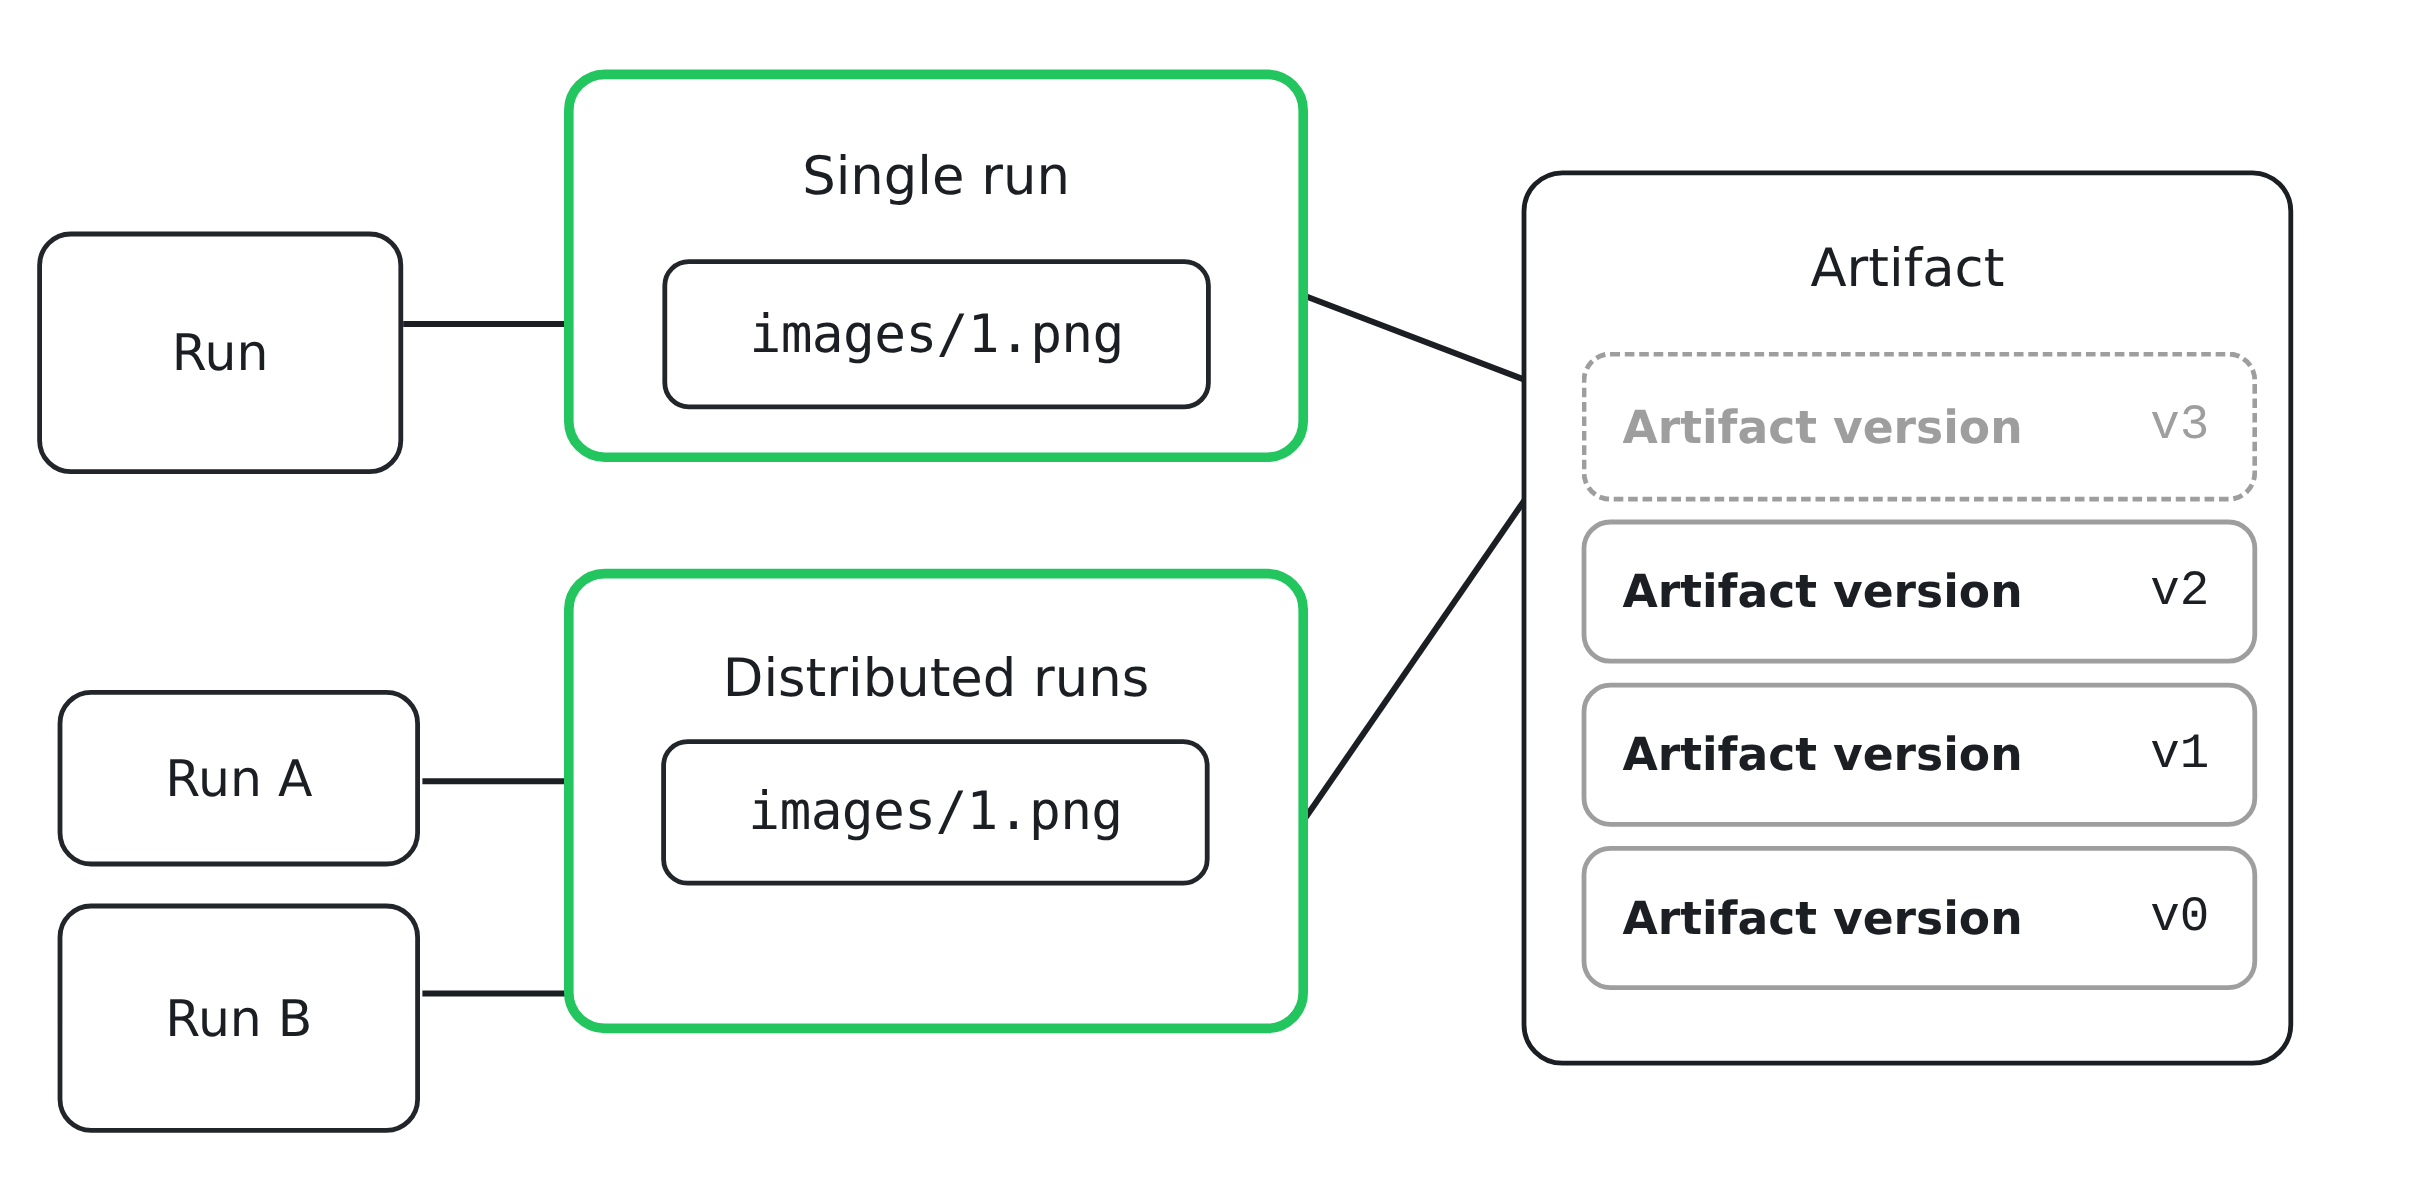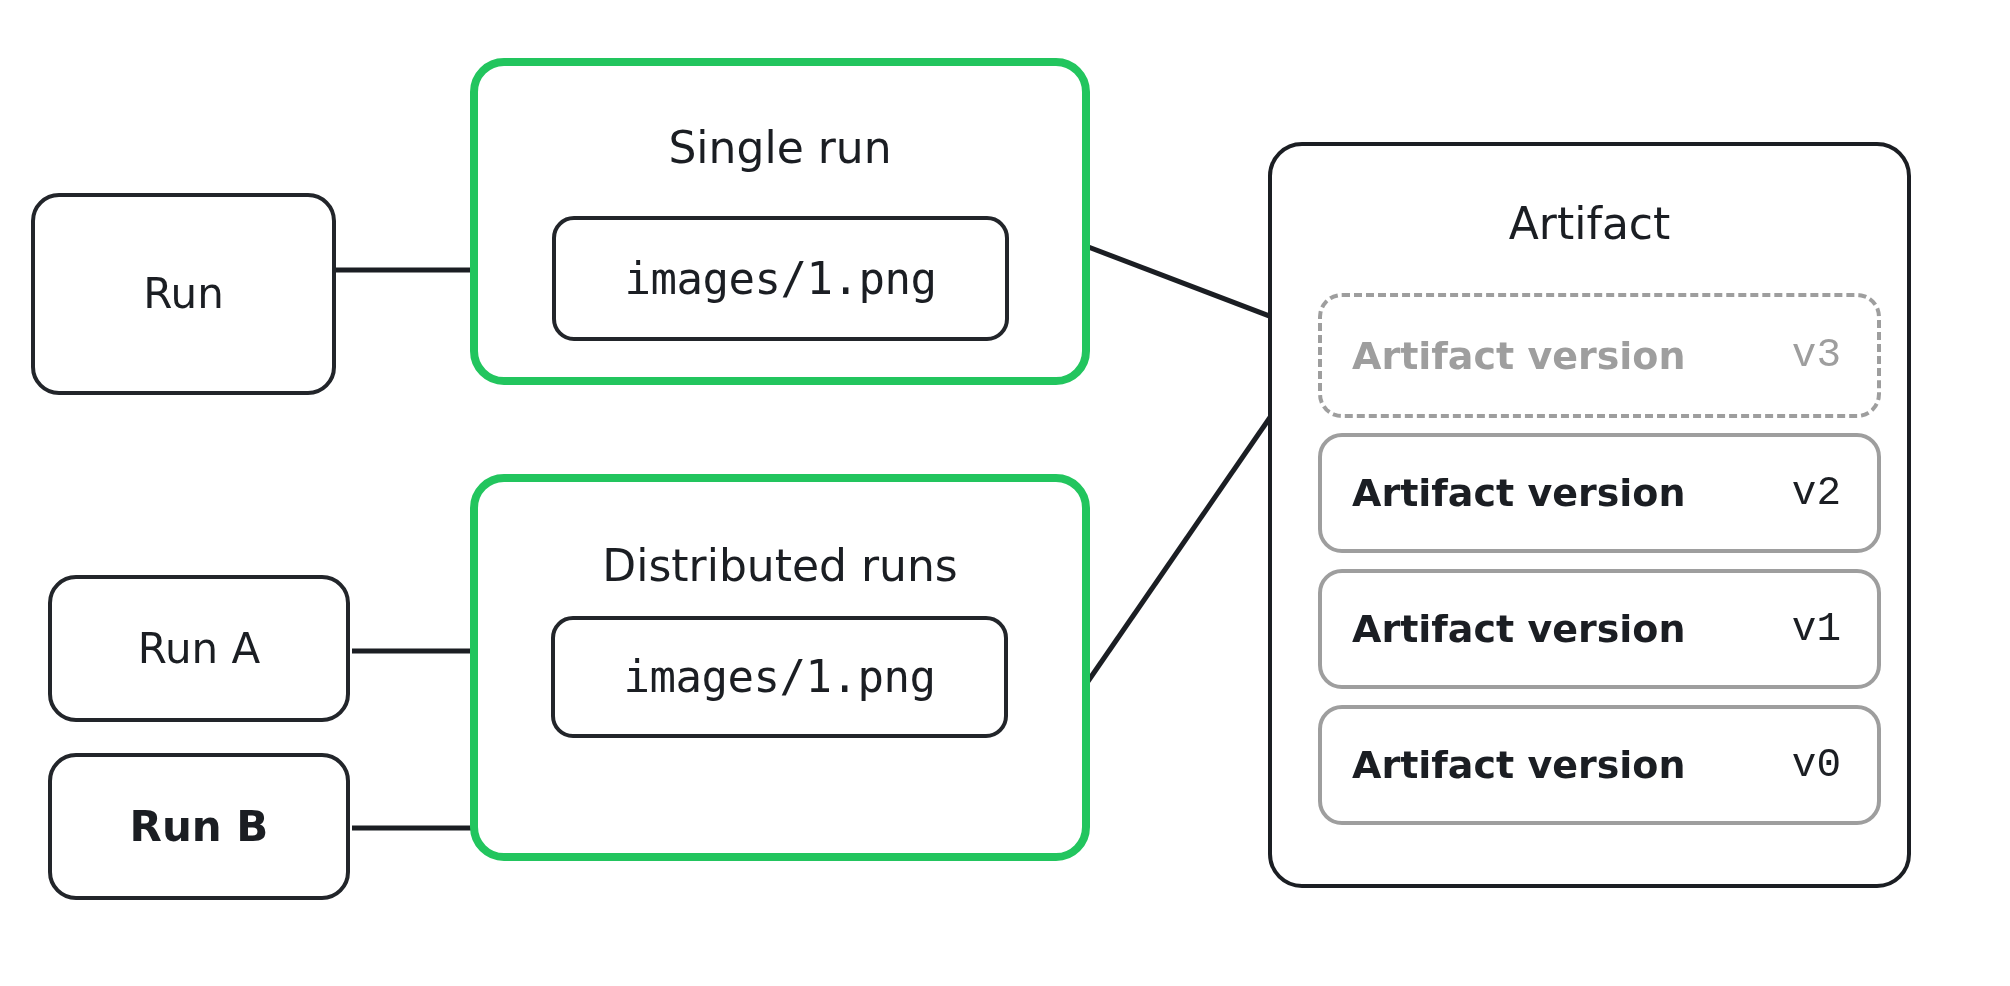--- a/index.html
+++ b/index.html
@@ -137,21 +137,21 @@
     <div class="group-title" style="top:60px;">Single run</div>
     <div class="box node-box" style="left:74px; top:150px; width:457px; height:125px; border-radius:22px;">
       <span class="lbl-mono">images/1.png</span>
     </div>
   </div>
 
   <div class="box node-box" style="left:48px; top:575px; width:302px; height:147px;">
     <span class="lbl">Run A</span>
   </div>
 
-  <div class="box node-box" style="left:48px; top:753px; width:302px; height:147px;font-weight:bold;">
+  <div class="box node-box" style="left:48px; top:753px; width:302px; height:191px;">
     <span class="lbl">Run B</span>
   </div>
 
   <div class="box group-box" style="left:470px; top:474px; width:620px; height:387px;">
     <div class="group-title" style="top:62px;">Distributed runs</div>
     <div class="box node-box" style="left:73px; top:134px; width:457px; height:122px; border-radius:22px;">
       <span class="lbl-mono">images/1.png</span>
     </div>
   </div>
 

